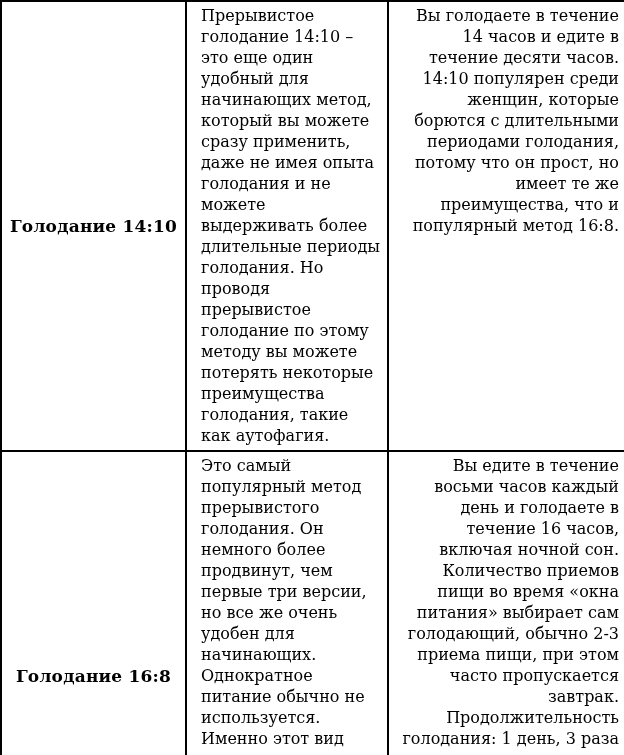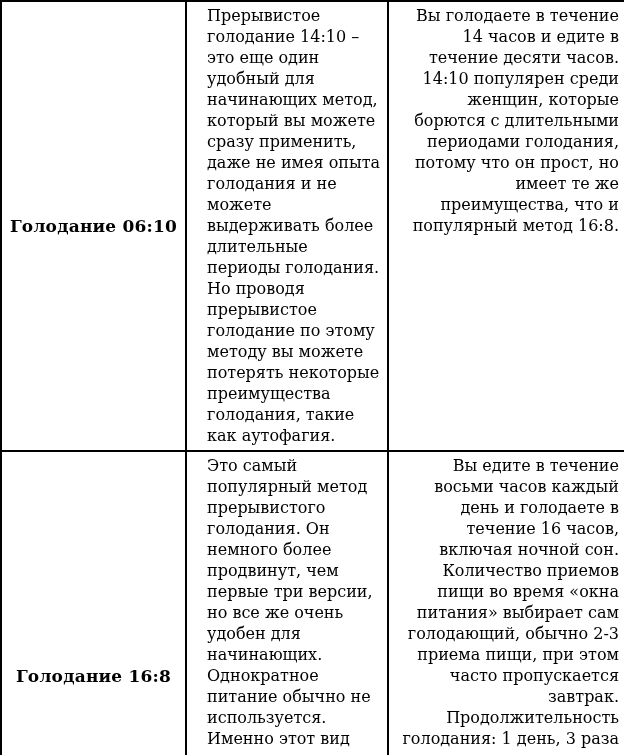--- a/index.html
+++ b/index.html
@@ -36,41 +36,41 @@
     vertical-align: middle;
     padding: 2px 4px;
     letter-spacing: 0.2px;
   }
   td.desc-cell {
     width: 202px;
     vertical-align: top;
     text-align: left;
     font-size: 16px;
     line-height: 21px;
-    padding: 3px 5px 4px 20px;
+    padding: 3px 5px 4px 14px;
   }
   td.detail-cell {
     width: 237px;
     vertical-align: top;
     text-align: right;
     font-size: 16px;
     line-height: 21px;
     padding: 3px 5px 4px 6px;
   }
   tr.row-top { height: 390px; }
   tr.row-bottom { height: 363px; }
 </style>
 </head>
 <body>
 
 <div class="page">
   <table class="fasting-table">
     <tbody>
       <tr class="row-top">
-        <td class="method-cell">Голодание 06:10</td>
+        <td class="method-cell">Голодание 14:10</td>
         <td class="desc-cell">Прерывистое голодание 14:10 –  это еще один удобный для начинающих метод, который вы можете сразу применить, даже не имея опыта голодания и не можете выдерживать более длительные периоды голодания. Но проводя прерывистое голодание по этому методу вы можете потерять некоторые преимущества голодания, такие как аутофагия.</td>
         <td class="detail-cell">Вы голодаете в течение 14 часов и едите в течение десяти часов. 14:10 популярен среди женщин, которые борются с длительными периодами голодания, потому что он прост, но имеет те же преимущества, что и популярный метод 16:8.</td>
       </tr>
       <tr class="row-bottom">
         <td class="method-cell">Голодание 16:8</td>
         <td class="desc-cell">Это самый популярный метод прерывистого голодания. Он немного более продвинут, чем первые три версии, но все же очень удобен для начинающих. Однократное питание обычно не используется. Именно этот вид прерывистого голодание чаще всего называют просто «прерывистым» или «интегральным» голоданием.</td>
         <td class="detail-cell">Вы едите в течение восьми часов каждый день и голодаете в течение 16 часов, включая ночной сон. Количество приемов пищи во время «окна питания» выбирает сам голодающий, обычно 2-3 приема пищи, при этом часто пропускается завтрак. Продолжительность голодания: 1 день, 3 раза в неделю в течение первых двух недель, затем корректируется по мере необходимости.</td>
       </tr>
     </tbody>
   </table>

